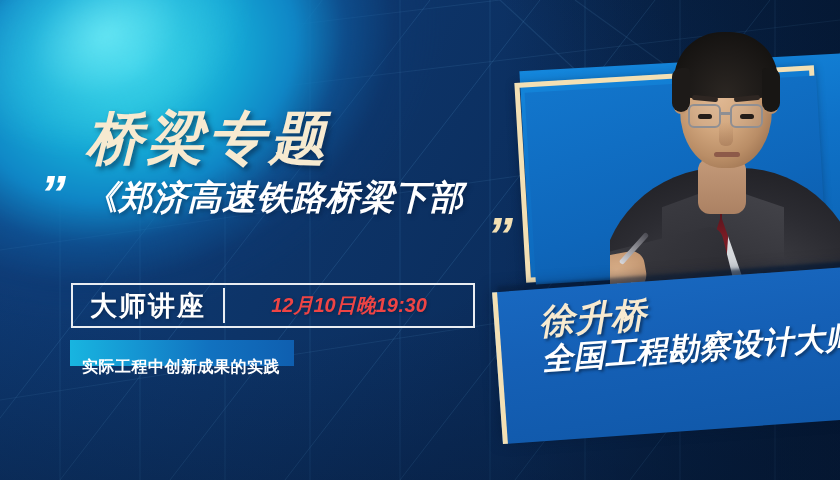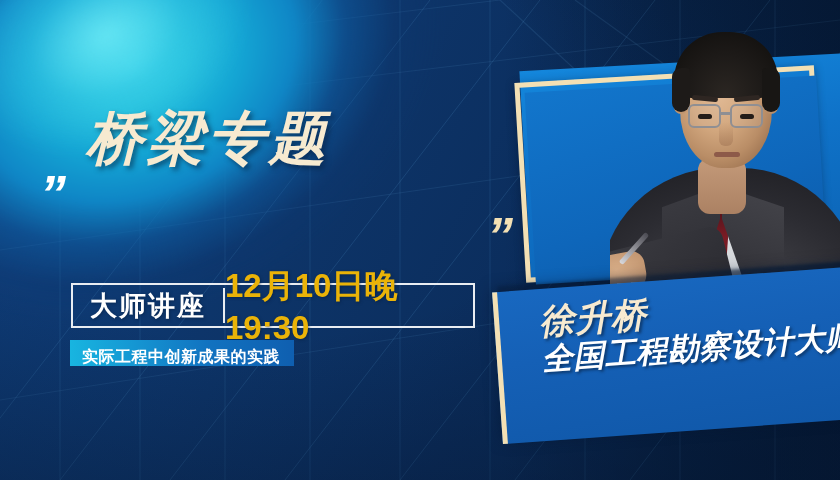--- a/index.html
+++ b/index.html
@@ -204,28 +204,29 @@
     position:absolute;left:71px;top:283px;width:404px;height:45px;
     border:2px solid #e9edf2;display:flex;align-items:stretch;
   }
   .info-cell{display:flex;align-items:center;justify-content:center;}
   .info-label{
     width:150px;font-size:27px;font-weight:bold;color:#ffffff;letter-spacing:2px;
     text-shadow:1px 1px 3px rgba(5,25,55,.5);
   }
   .info-div{width:2px;background:#e9edf2;margin:3px 0;}
   .info-date{
-    flex:1;font-size:33px;font-weight:bold;color:#eab308;letter-spacing:0px;
+    flex:1;font-size:20px;font-weight:bold;color:#ef4444;letter-spacing:0px;
     text-shadow:1px 1px 3px rgba(5,25,55,.5);
+    font-style:italic;
   }
 
   .subbar{
     position:absolute;left:70px;top:340px;height:26px;
-    padding:8px 14px 0 12px;
-    display:flex;align-items:center;
+    padding:17px 14px 0 12px;
+    display:flex;align-items:flex-start;
     background:linear-gradient(90deg,#18b5e0 0%,#1595d2 30%,#1172c0 62%,#0f5fb0 100%);
   }
   .subbar-text{
     font-size:16px;font-weight:bold;color:#ffffff;letter-spacing:.5px;
     white-space:nowrap;
   }
 </style>
 </head>
 <body>
 
@@ -313,20 +314,21 @@
     <div class="speaker-name">徐升桥</div>
     <div class="speaker-title">全国工程勘察设计大师</div>
   </div>
 
   <div class="headline">桥梁专题</div>
 
   <div class="quote-open">”</div>
   <div class="quote-close">”</div>
 
   <div class="booktitle">
+    <div>《郑济高速铁路桥梁下部</div>
   </div>
 
   <div class="info-box">
     <div class="info-cell info-label">大师讲座</div>
     <div class="info-div"></div>
     <div class="info-cell info-date">12月10日晚19:30</div>
   </div>
 
   <div class="subbar">
     <span class="subbar-text">实际工程中创新成果的实践</span>

